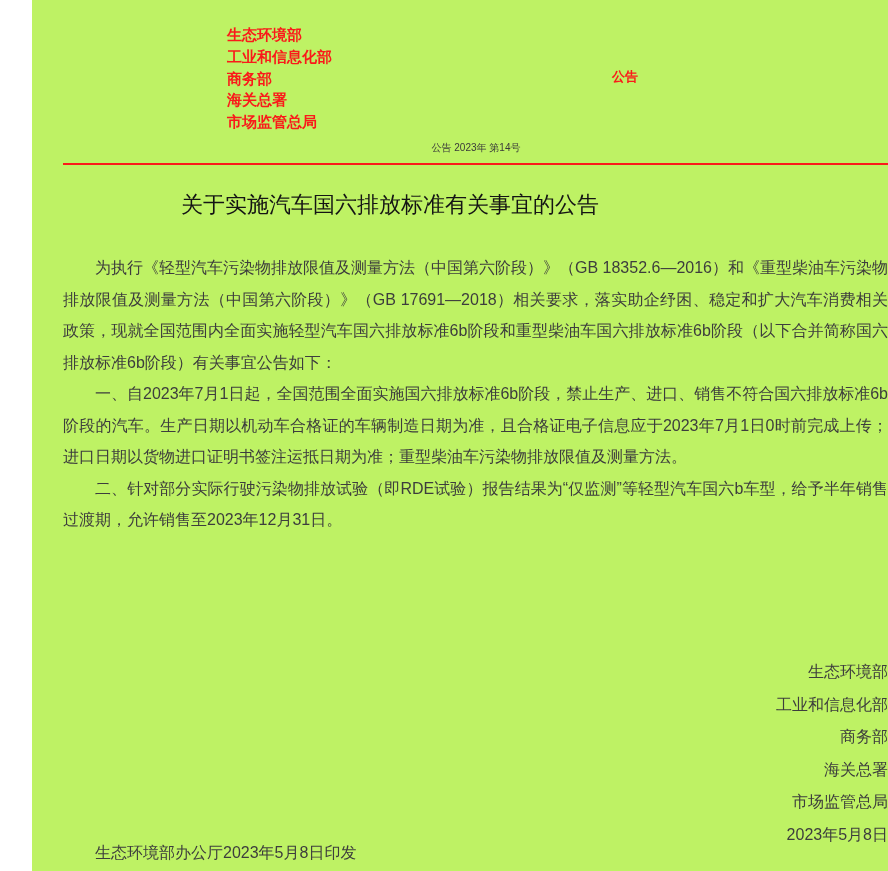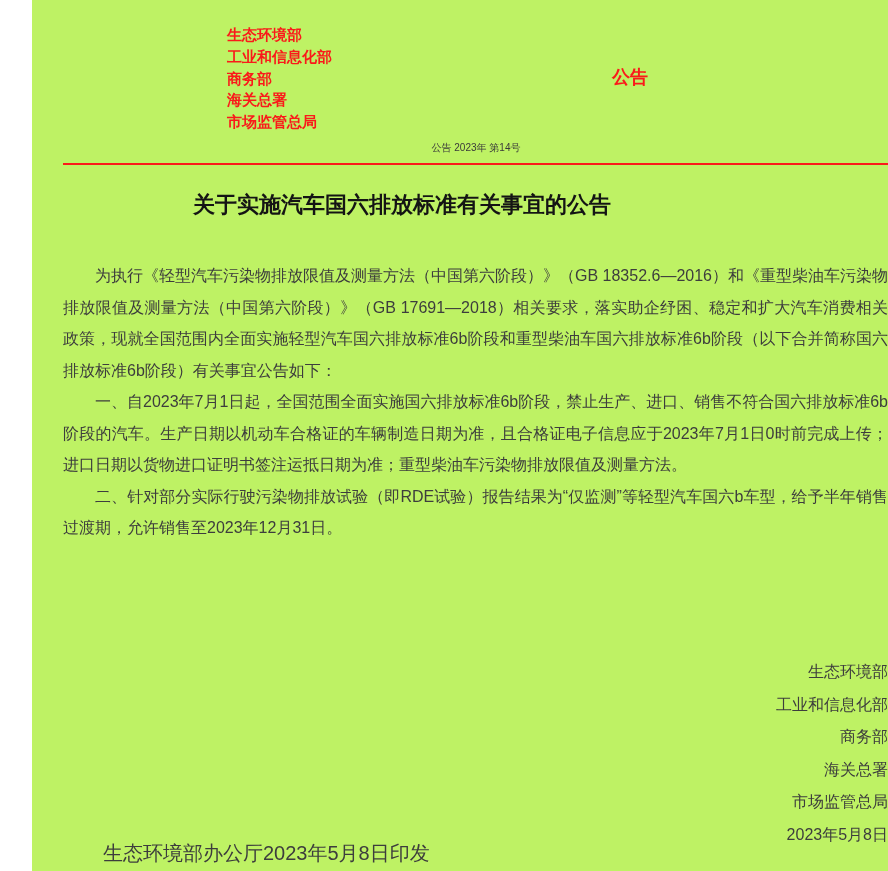--- a/index.html
+++ b/index.html
@@ -27,21 +27,21 @@
     line-height: 21.8px;
     white-space: nowrap;
   }
   
   .gonggao-label {
     position: absolute;
     left: 580px;
     top: 66px;
     color: var(--accent-red, #fa1a1a);
     font-weight: bold;
-    font-size: 18px;
+    font-size: 13px;
     line-height: 22px;
     white-space: nowrap;
   }
   
   .doc-number {
     position: absolute;
     left: 0;
     top: 139px;
     width: 888px;
     text-align: center;
@@ -54,35 +54,35 @@
     position: absolute;
     left: 31px;
     top: 163px;
     width: 825px;
     height: 2px;
     background: var(--accent-red, #fa1a1a);
   }
   
   .title {
     position: absolute;
-    left: 12px;
+    left: 0;
     top: 190px;
     width: 716px;
     margin: 0;
     text-align: center;
     color: var(--title-text, #141414);
     font-size: 22px;
-    font-weight: bold;
+    font-weight: normal;
     line-height: 30px;
   }
   
   .body-text {
     position: absolute;
     left: 31px;
-    top: 260px;
+    top: 252px;
     width: 825px;
     color: var(--body-text, #3d3d3d);
     font-size: 16px;
     line-height: 31.5px;
     text-align: justify;
   }
   .body-text p {
     margin: 0;
     text-indent: 2em;
   }
@@ -98,21 +98,21 @@
     white-space: nowrap;
   }
   
   .issue-note {
     position: absolute;
     left: 31px;
     top: 841px;
     width: 825px;
     text-indent: 2em;
     color: var(--body-text, #3d3d3d);
-    font-size: 20px;
+    font-size: 16px;
     line-height: 24px;
   }
 </style>
 </head>
 <body>
 
 <div class="page">
 
   <div class="letterhead">
     <div>生态环境部</div>

